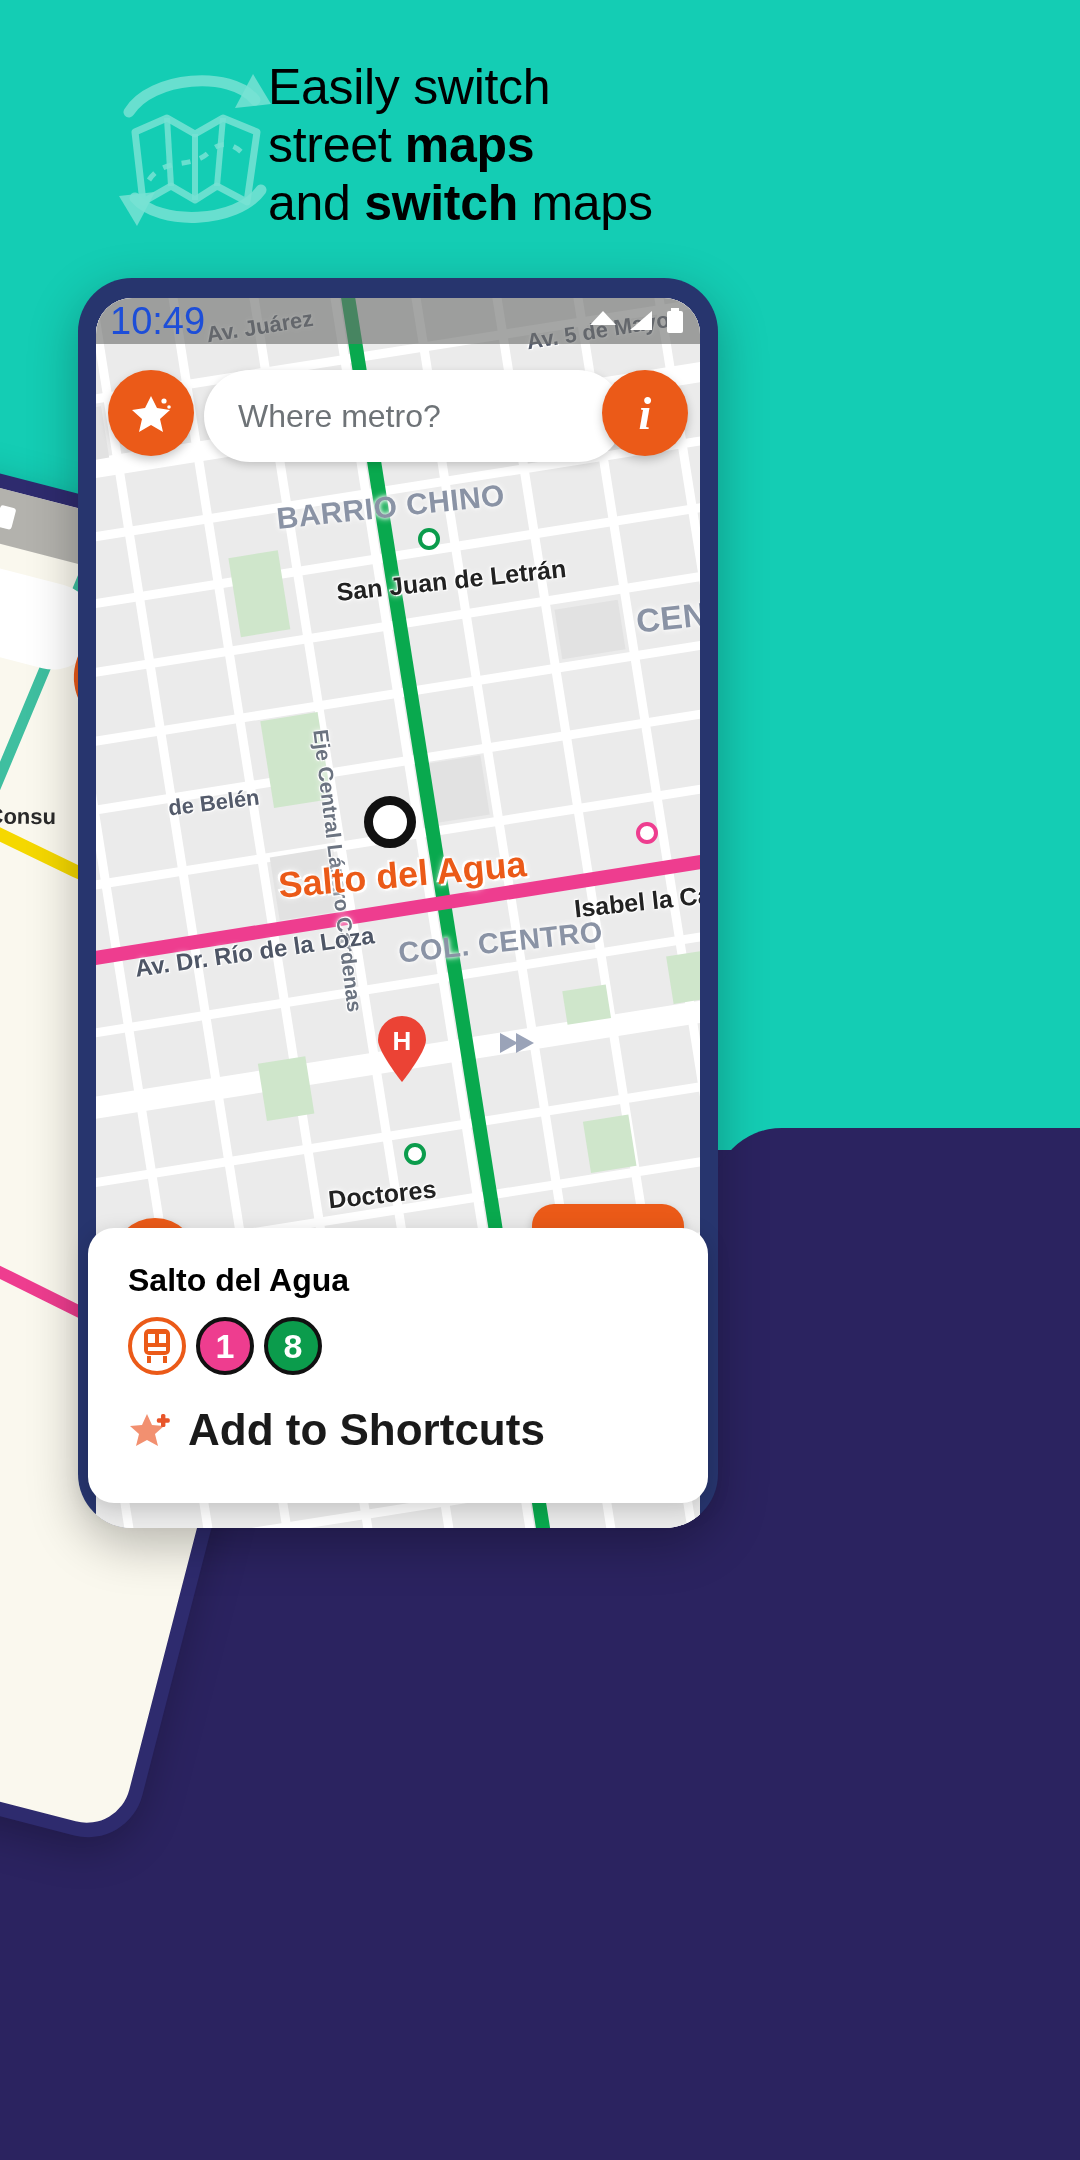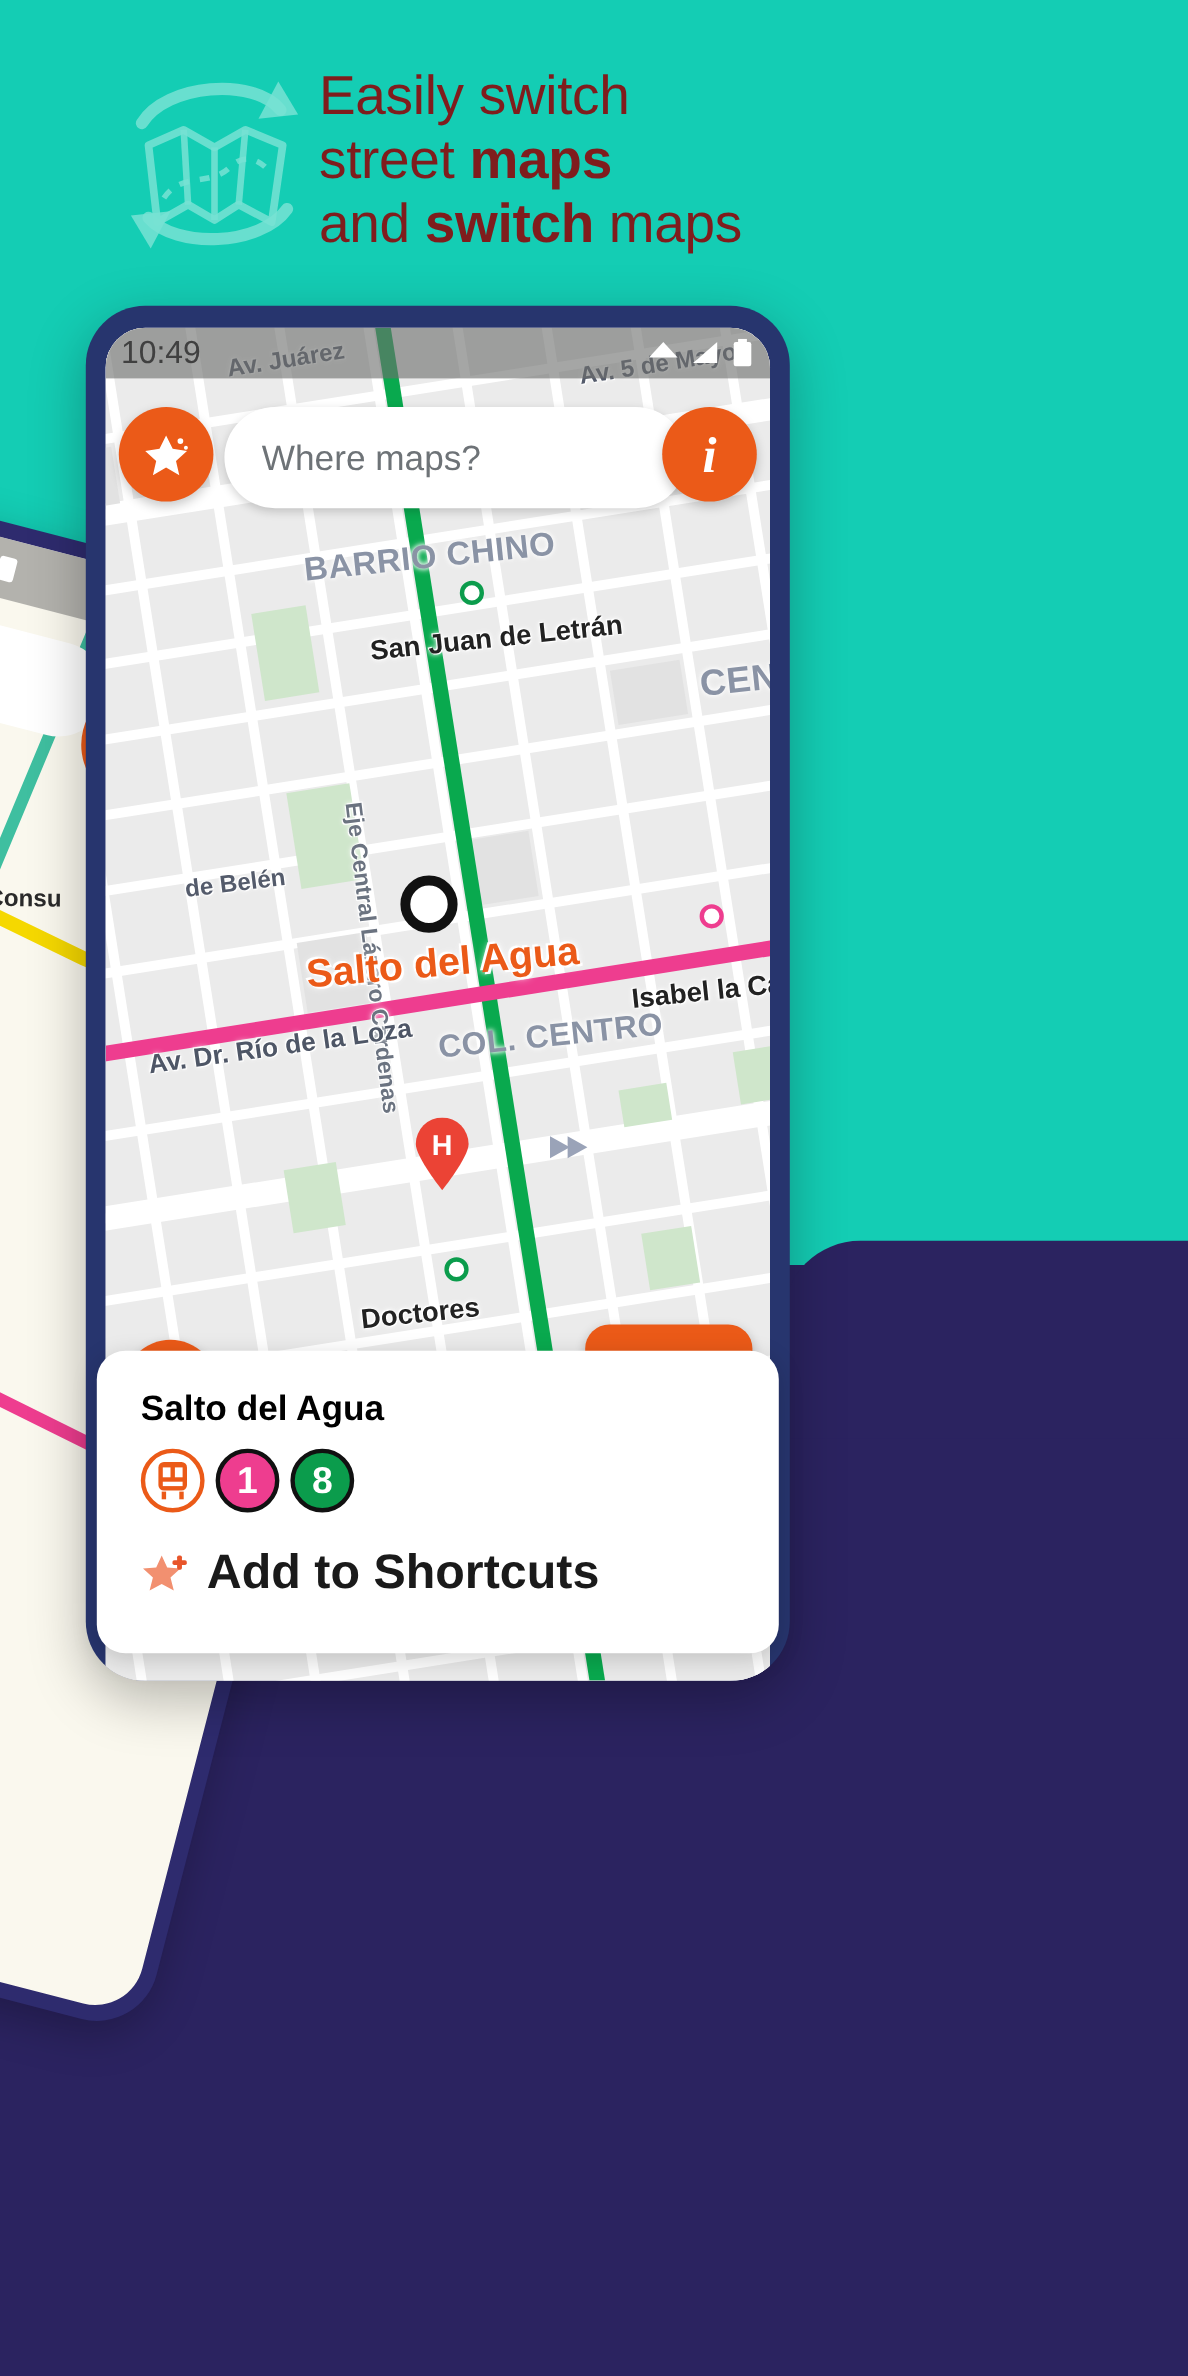--- a/index.html
+++ b/index.html
@@ -14,22 +14,22 @@
   
   .promo {
     position: absolute; left: 0; top: 0; width: 1080px; height: 1040px;
     background: #14CDB4;
   }
   .promo-icon {
     position: absolute; left: 105px; top: 60px; width: 180px; height: 170px;
     opacity: 0.42;
   }
   .promo-text {
-    position: absolute; left: 290px; top: 58px; width: 740px;
-    color: #7f1d1d; font-size: 50px; line-height: 58px; font-weight: 400;
+    position: absolute; left: 268px; top: 58px; width: 740px;
+    color: #000000; font-size: 50px; line-height: 58px; font-weight: 400;
     letter-spacing: -0.3px;
   }
   .promo-text b { font-weight: 700; }
 
   
   .purple-block {
     position: absolute; left: 0; top: 1150px; width: 1080px; height: 1010px;
     background: #2B2360;
   }
   .purple-round {
@@ -85,21 +85,21 @@
     position: absolute; left: 18px; top: 20px; right: 18px; bottom: 0px;
     background: #EDEDED; border-top-left-radius: 36px; border-top-right-radius: 36px;
     overflow: hidden;
   }
   .fstatus {
     position: absolute; left: 0; top: 0; width: 100%; height: 46px;
     background: rgba(110,112,110,0.62);
     display: flex; align-items: center; z-index: 30;
   }
   .fstatus .time {
-    color: #404040; font-size: 29px; margin-left: 14px; font-weight: 400;
+    color: #1d4ed8; font-size: 38px; margin-left: 14px; font-weight: 400;
   }
   .fstatus .icons { margin-left: auto; margin-right: 16px; display: flex; gap: 10px; align-items: center; }
   .ico-wifi, .ico-sig, .ico-bat { display: block; }
 
   
   .map {
     position: absolute; left: 0; top: 0; width: 100%; height: 100%;
     background: #EBEBEB; overflow: hidden;
   }
   .maplabel {
@@ -363,21 +363,21 @@
 
       <div class="fab" style="left:12px;top:72px;">
         <svg width="46" height="46" viewBox="0 0 46 46">
           <polygon points="23,6 29,18 42,20 32,29 35,42 23,35 11,42 14,29 4,20 17,18" fill="#fff"></polygon>
           <circle cx="36" cy="11" r="2.6" fill="#fff"></circle>
           <circle cx="41" cy="17" r="1.8" fill="#fff"></circle>
         </svg>
       </div>
 
       <div class="searchbar">
-        <span title="Where from?">Where maps?</span>
+        <span title="Where from?">Where metro?</span>
       </div>
 
       <div class="fab" style="right:12px;top:72px;">
         <span style="color:#fff;font-size:46px;font-weight:700;font-style:italic;font-family:'Liberation Serif',serif;">i</span>
       </div>
 
       <div class="fab" style="left:16px;bottom:224px;">
         <svg width="50" height="46" viewBox="0 0 50 46">
           <path d="M6 12 L18 6 L32 13 L44 7 L44 34 L32 40 L18 33 L6 39 Z" fill="none" stroke="#fff" stroke-width="3.4" stroke-linejoin="round"></path>
           <line x1="18" y1="6" x2="18" y2="33" stroke="#fff" stroke-width="3"></line>

